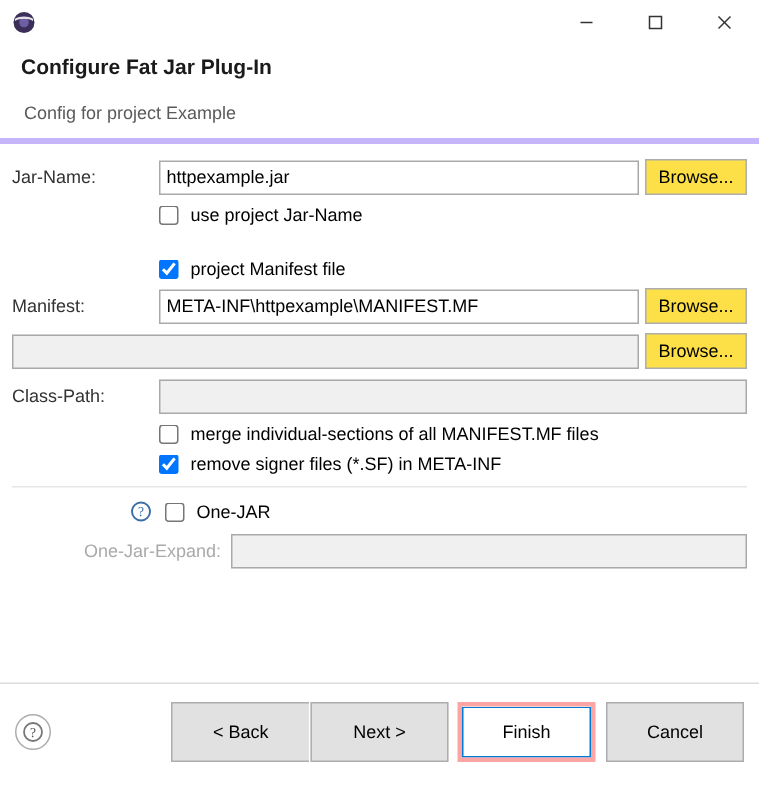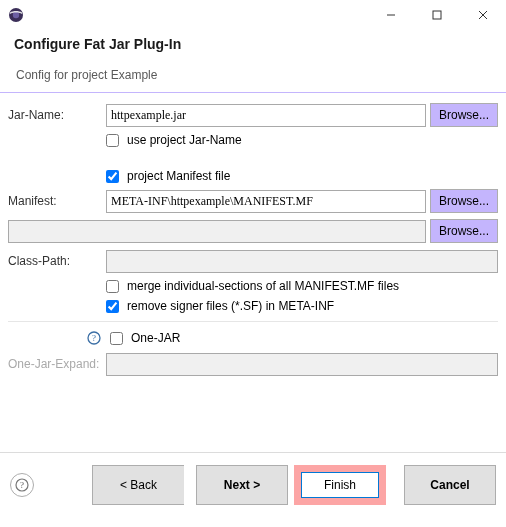--- a/index.html
+++ b/index.html
@@ -28,21 +28,21 @@
     display: flex;
   }
   .win-btn {
     width: 46px; height: 30px;
     display: flex; align-items: center; justify-content: center;
     color: #555;
     cursor: pointer;
   }
   .banner {
     padding: 6px 14px 10px 14px;
-    border-bottom: 1px solid #c4b5fd;
+    border-bottom: 4px solid #c4b5fd;
   }
   .banner-title {
     font-size: 14px;
     font-weight: bold;
     color: #1a1a1a;
   }
   .banner-sub {
     margin-top: 16px;
     color: #5a5a5a;
     padding-left: 2px;
@@ -55,45 +55,45 @@
     align-items: center;
     margin-bottom: 6px;
     min-height: 24px;
     justify-content: space-between;
   }
   .lbl {
     width: 98px;
     color: #333;
     padding-left: 0px;
   }
-  .lbl.disabled { color: #aaa; }
+  .lbl.disabled { color: #aaa; margin-left: 48px; }
   .field {
     flex: 1;
     display: flex;
     align-items: center;
     gap: 4px;
   }
   .txt {
     flex: 1;
     height: 23px;
     border: 1px solid #a9a9a9;
     padding: 0 4px;
-    font-family: Liberation Serif, serif;
+    font-family: Liberation Sans, sans-serif;
     font-size: 12px;
     background: #fff;
   }
   .txt[disabled] {
     background: #f0f0f0;
     color: #888;
   }
   .btn {
     height: 24px;
     min-width: 58px;
     border: 1px solid #adadad;
-    background: #c4b5fd;
+    background: #fde047;
     font-family: inherit;
     font-size: 12px;
     padding: 0 8px;
     cursor: pointer;
   }
   .chk-row {
     display: flex;
     align-items: center;
     margin: 4px 0 6px 98px;
     gap: 4px;
@@ -139,23 +139,23 @@
   .wiz-btn {
     height: 40px;
     width: 92px;
     border: 1px solid #adadad;
     background: #e1e1e1;
     font-family: inherit;
     font-size: 12px;
     cursor: pointer;
     margin-left: 0;
   }
-  .wiz-btn + .wiz-btn { margin-left: 12px; font-weight: bold; }
+  .wiz-btn + .wiz-btn { margin-left: 1px; }
   .wiz-btn.default {
-    border: 7px solid #fca5a5;
+    border: 3px solid #fca5a5;
     background: #fff;
     box-shadow: inset 0 0 0 1px #0078d7;
   }
   .btn-pair { display: flex; }
   .btn-pair .wiz-btn:first-child { border-right: none; }
   .foot-right { display: flex; gap: 6px; align-items: center; }
 </style>
 </head>
 <body>
 

